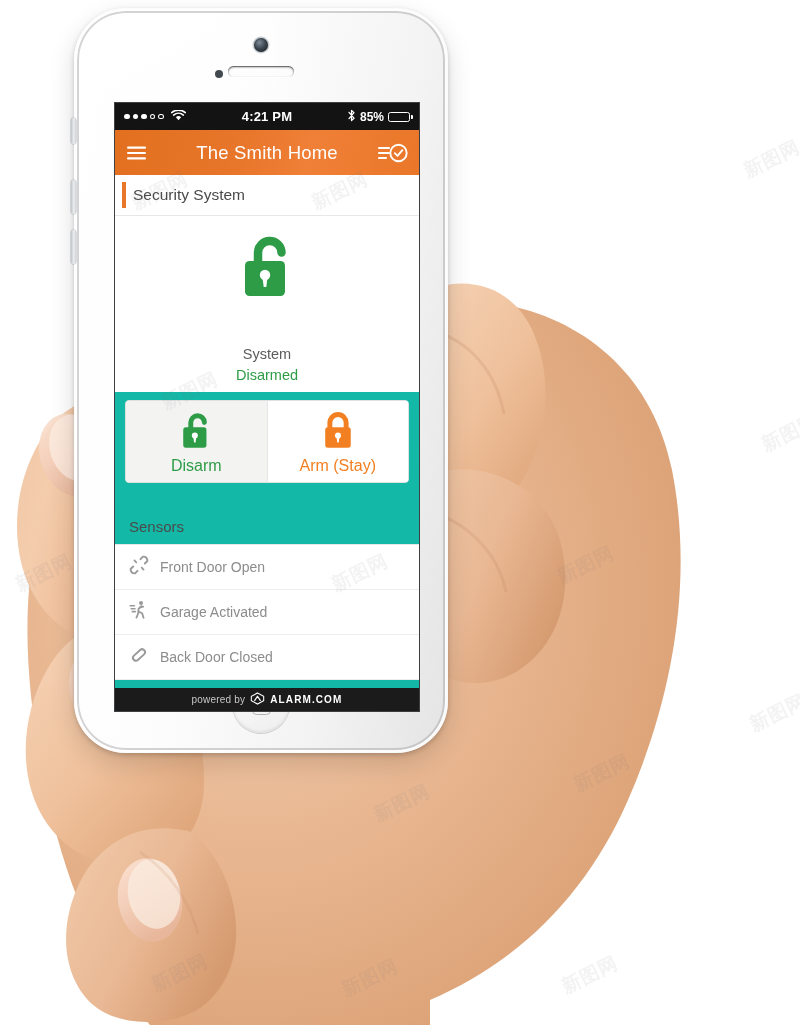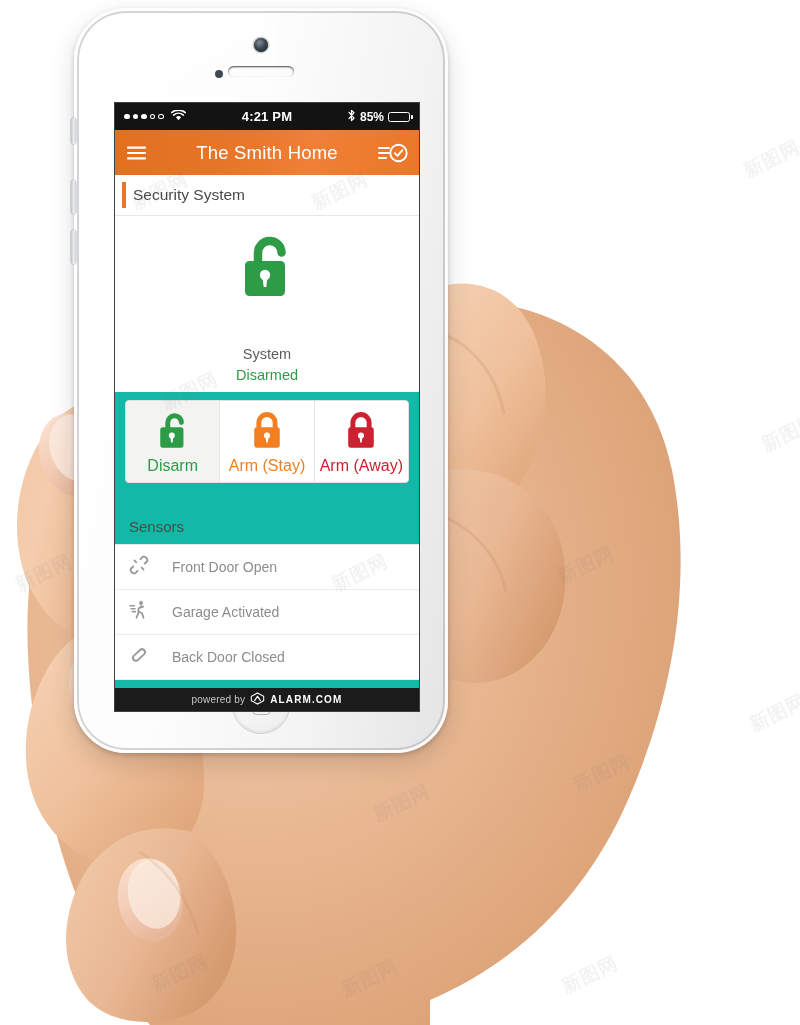--- a/index.html
+++ b/index.html
@@ -192,21 +192,21 @@
   .mode-btn:last-child { border-right:none; }
   .mode-btn.active { background:#f3f4f2; }
   .mode-btn svg { display:block; margin:0 auto 5px; }
   .mode-label { font-size:16px; line-height:1; }
 
   .list-head {
     padding:17px 0 9px 14px; font-size:15px; color:#4a4a4a;
     border-bottom:1px solid #e7e7e7; margin-top:18px;
   }
   .sensor-row {
-    display:flex; align-items:center; gap:23px;
+    display:flex; align-items:center; gap:11px;
     padding:10px 14px; border-bottom:1px solid #ededed;
     cursor:pointer; background:#fff;
   }
   .sensor-label { font-size:14px; color:#8c8c8c; }
 
   
   .appfooter {
     height:23px; background:#1b1b1b;
     display:flex; align-items:center; justify-content:center; gap:5px;
   }
@@ -414,29 +414,20 @@
         <div class="mode-btn">
           <svg width="36" height="42" viewBox="0 0 62 72">
             <path d="M17 30 L17 20 A14 14 0 0 1 45 20 L45 30" stroke="#f28022" stroke-width="8.5" fill="none" stroke-linecap="round"></path>
             <rect x="9" y="28" width="44" height="35" rx="4.5" fill="#f28022"></rect>
             <circle cx="31" cy="42" r="5.2" fill="#fff"></circle>
             <path d="M28.6 45 L33.4 45 L32.3 54 L29.7 54 Z" fill="#fff"></path>
           </svg>
           <div class="mode-label" style="color:#f28022">Arm (Stay)</div>
         </div>
 
-        <div class="mode-btn">
-          <svg width="36" height="42" viewBox="0 0 62 72">
-            <path d="M17 30 L17 20 A14 14 0 0 1 45 20 L45 30" stroke="#cc2131" stroke-width="8.5" fill="none" stroke-linecap="round"></path>
-            <rect x="9" y="28" width="44" height="35" rx="4.5" fill="#cc2131"></rect>
-            <circle cx="31" cy="42" r="5.2" fill="#fff"></circle>
-            <path d="M28.6 45 L33.4 45 L32.3 54 L29.7 54 Z" fill="#fff"></path>
-          </svg>
-          <div class="mode-label" style="color:#cc2131">Arm (Away)</div>
-        </div>
 
       </div>
 
       <div class="list-head">Sensors</div>
 
       <div class="sensor-row">
         <span>
           <svg width="20" height="20" viewBox="0 0 22 22">
             <path d="M12.6 4.6 L15.4 1.8 A4.2 4.2 0 0 1 20.2 6.6 L17.4 9.4" stroke="#9a9a9a" stroke-width="2.1" fill="none" stroke-linecap="round"></path>
             <path d="M9.4 17.4 L6.6 20.2 A4.2 4.2 0 0 1 1.8 15.4 L4.6 12.6" stroke="#9a9a9a" stroke-width="2.1" fill="none" stroke-linecap="round"></path>

